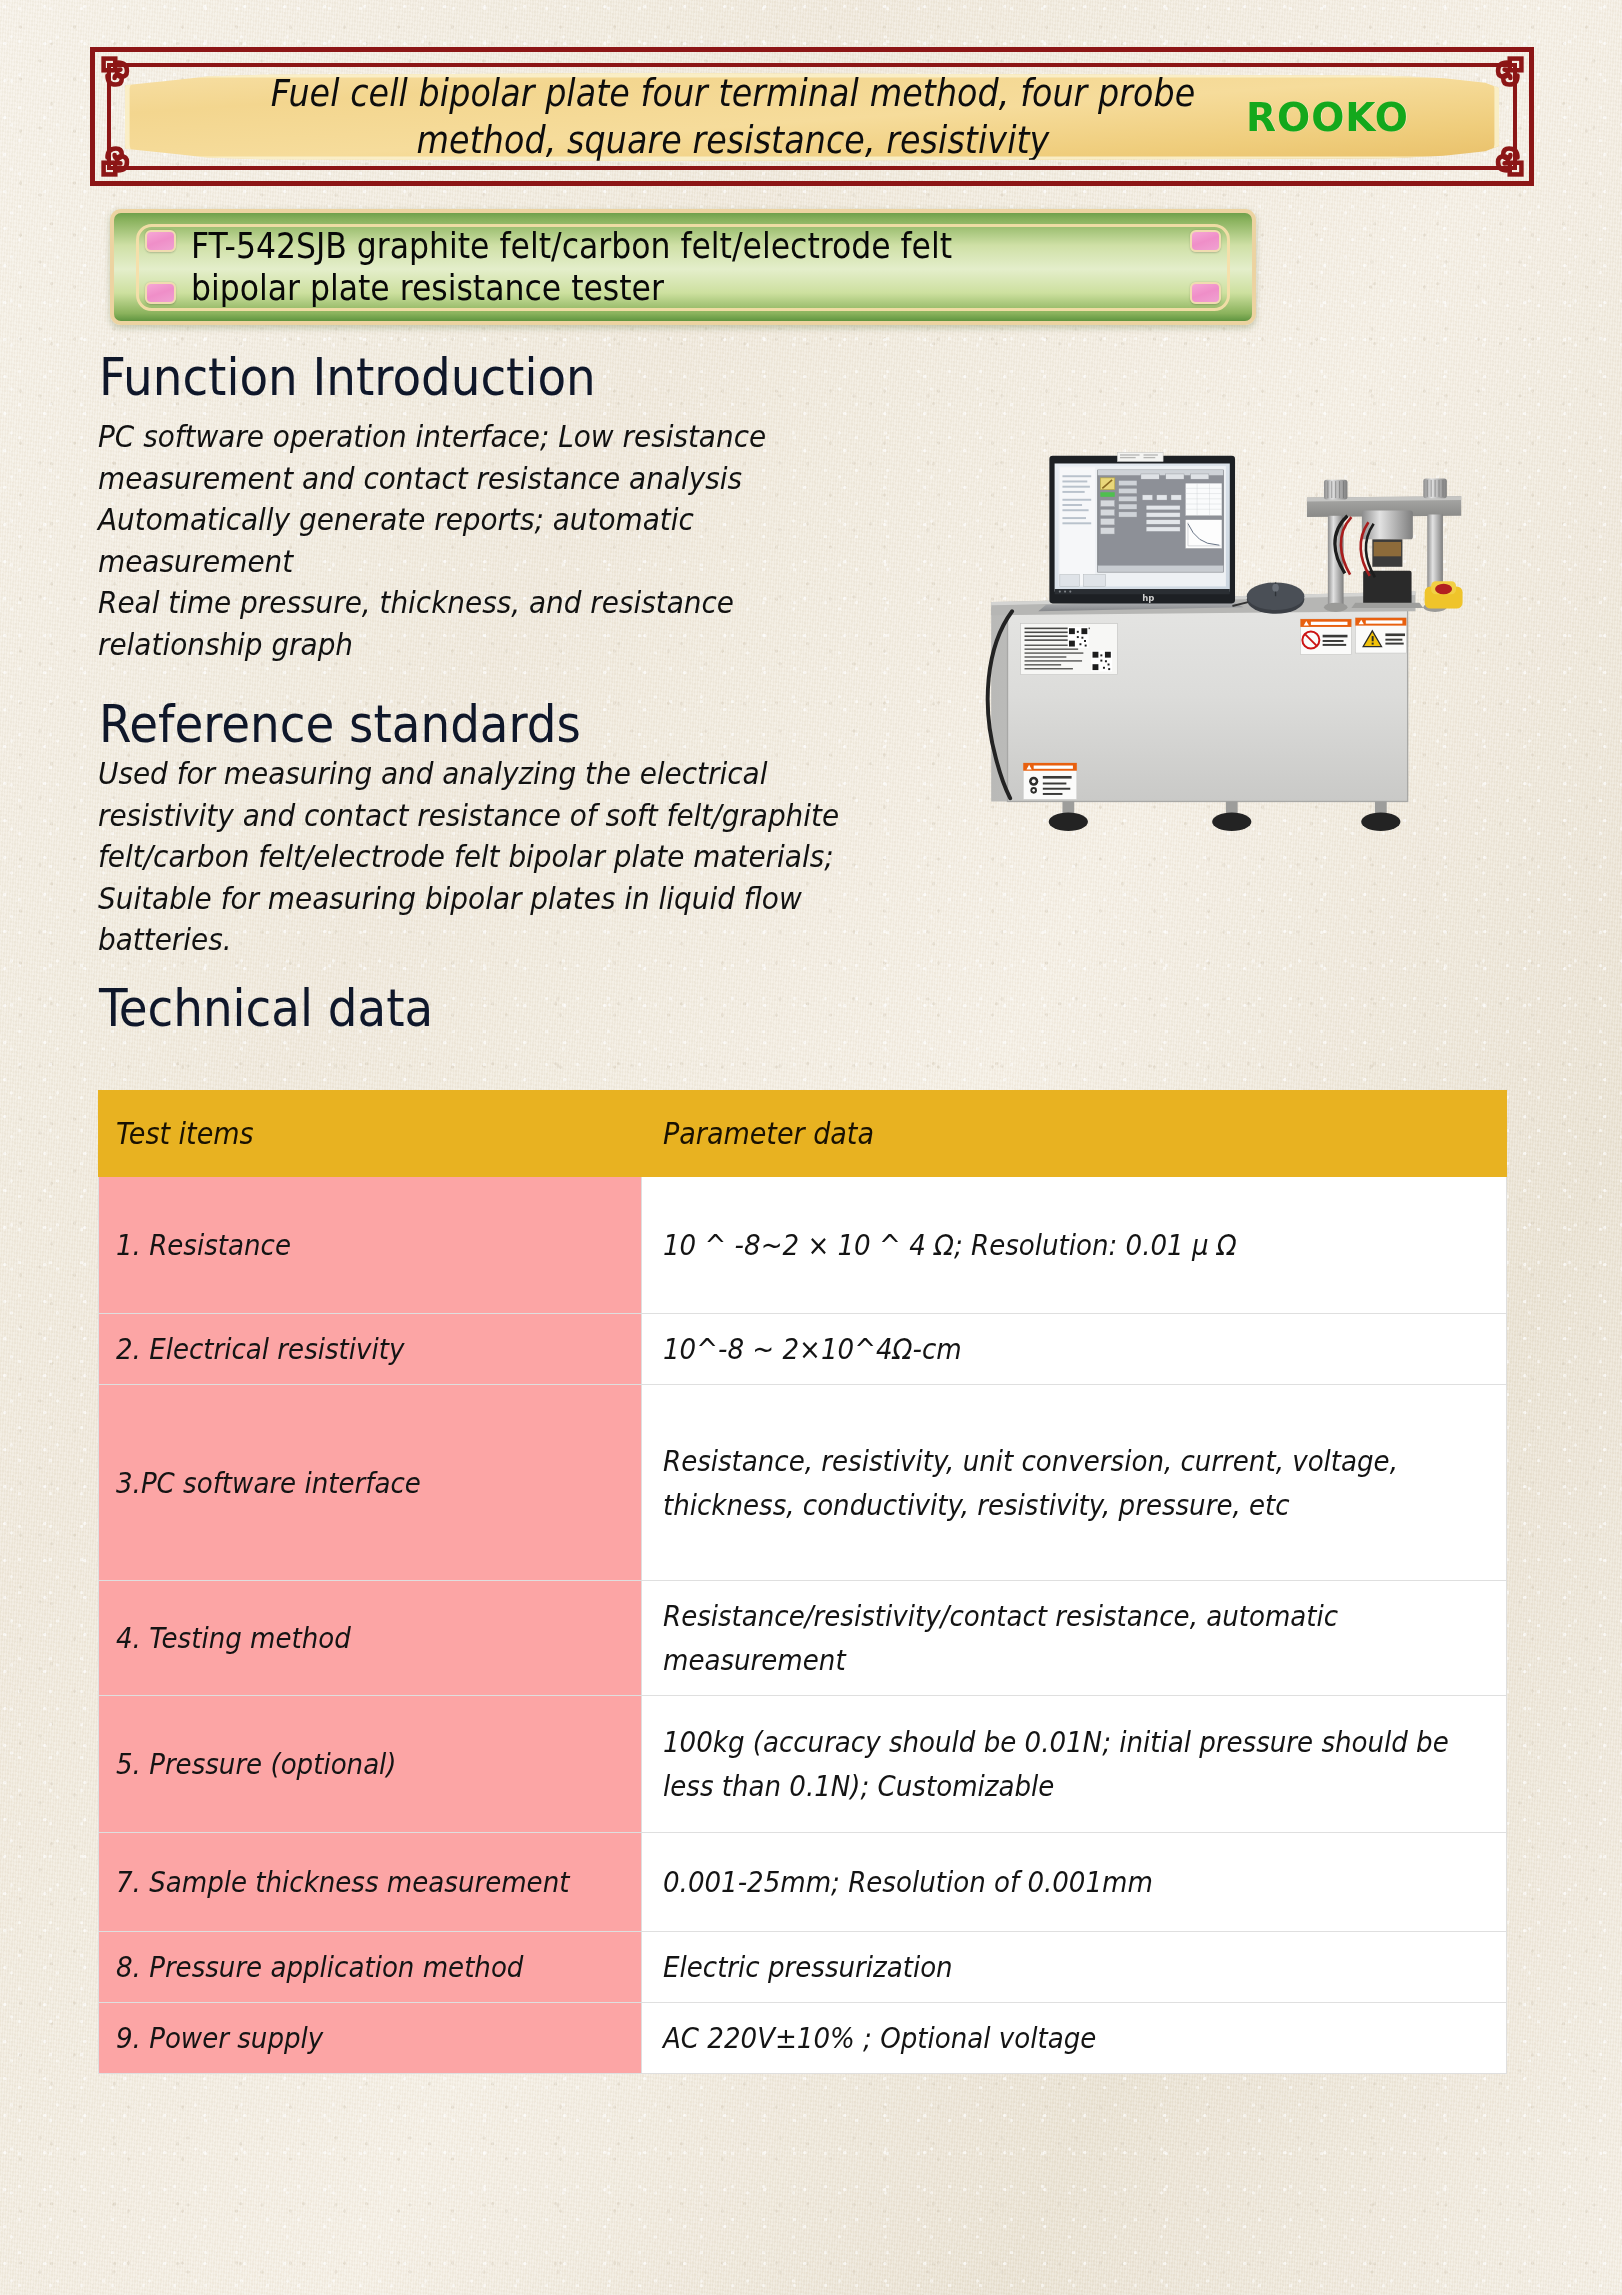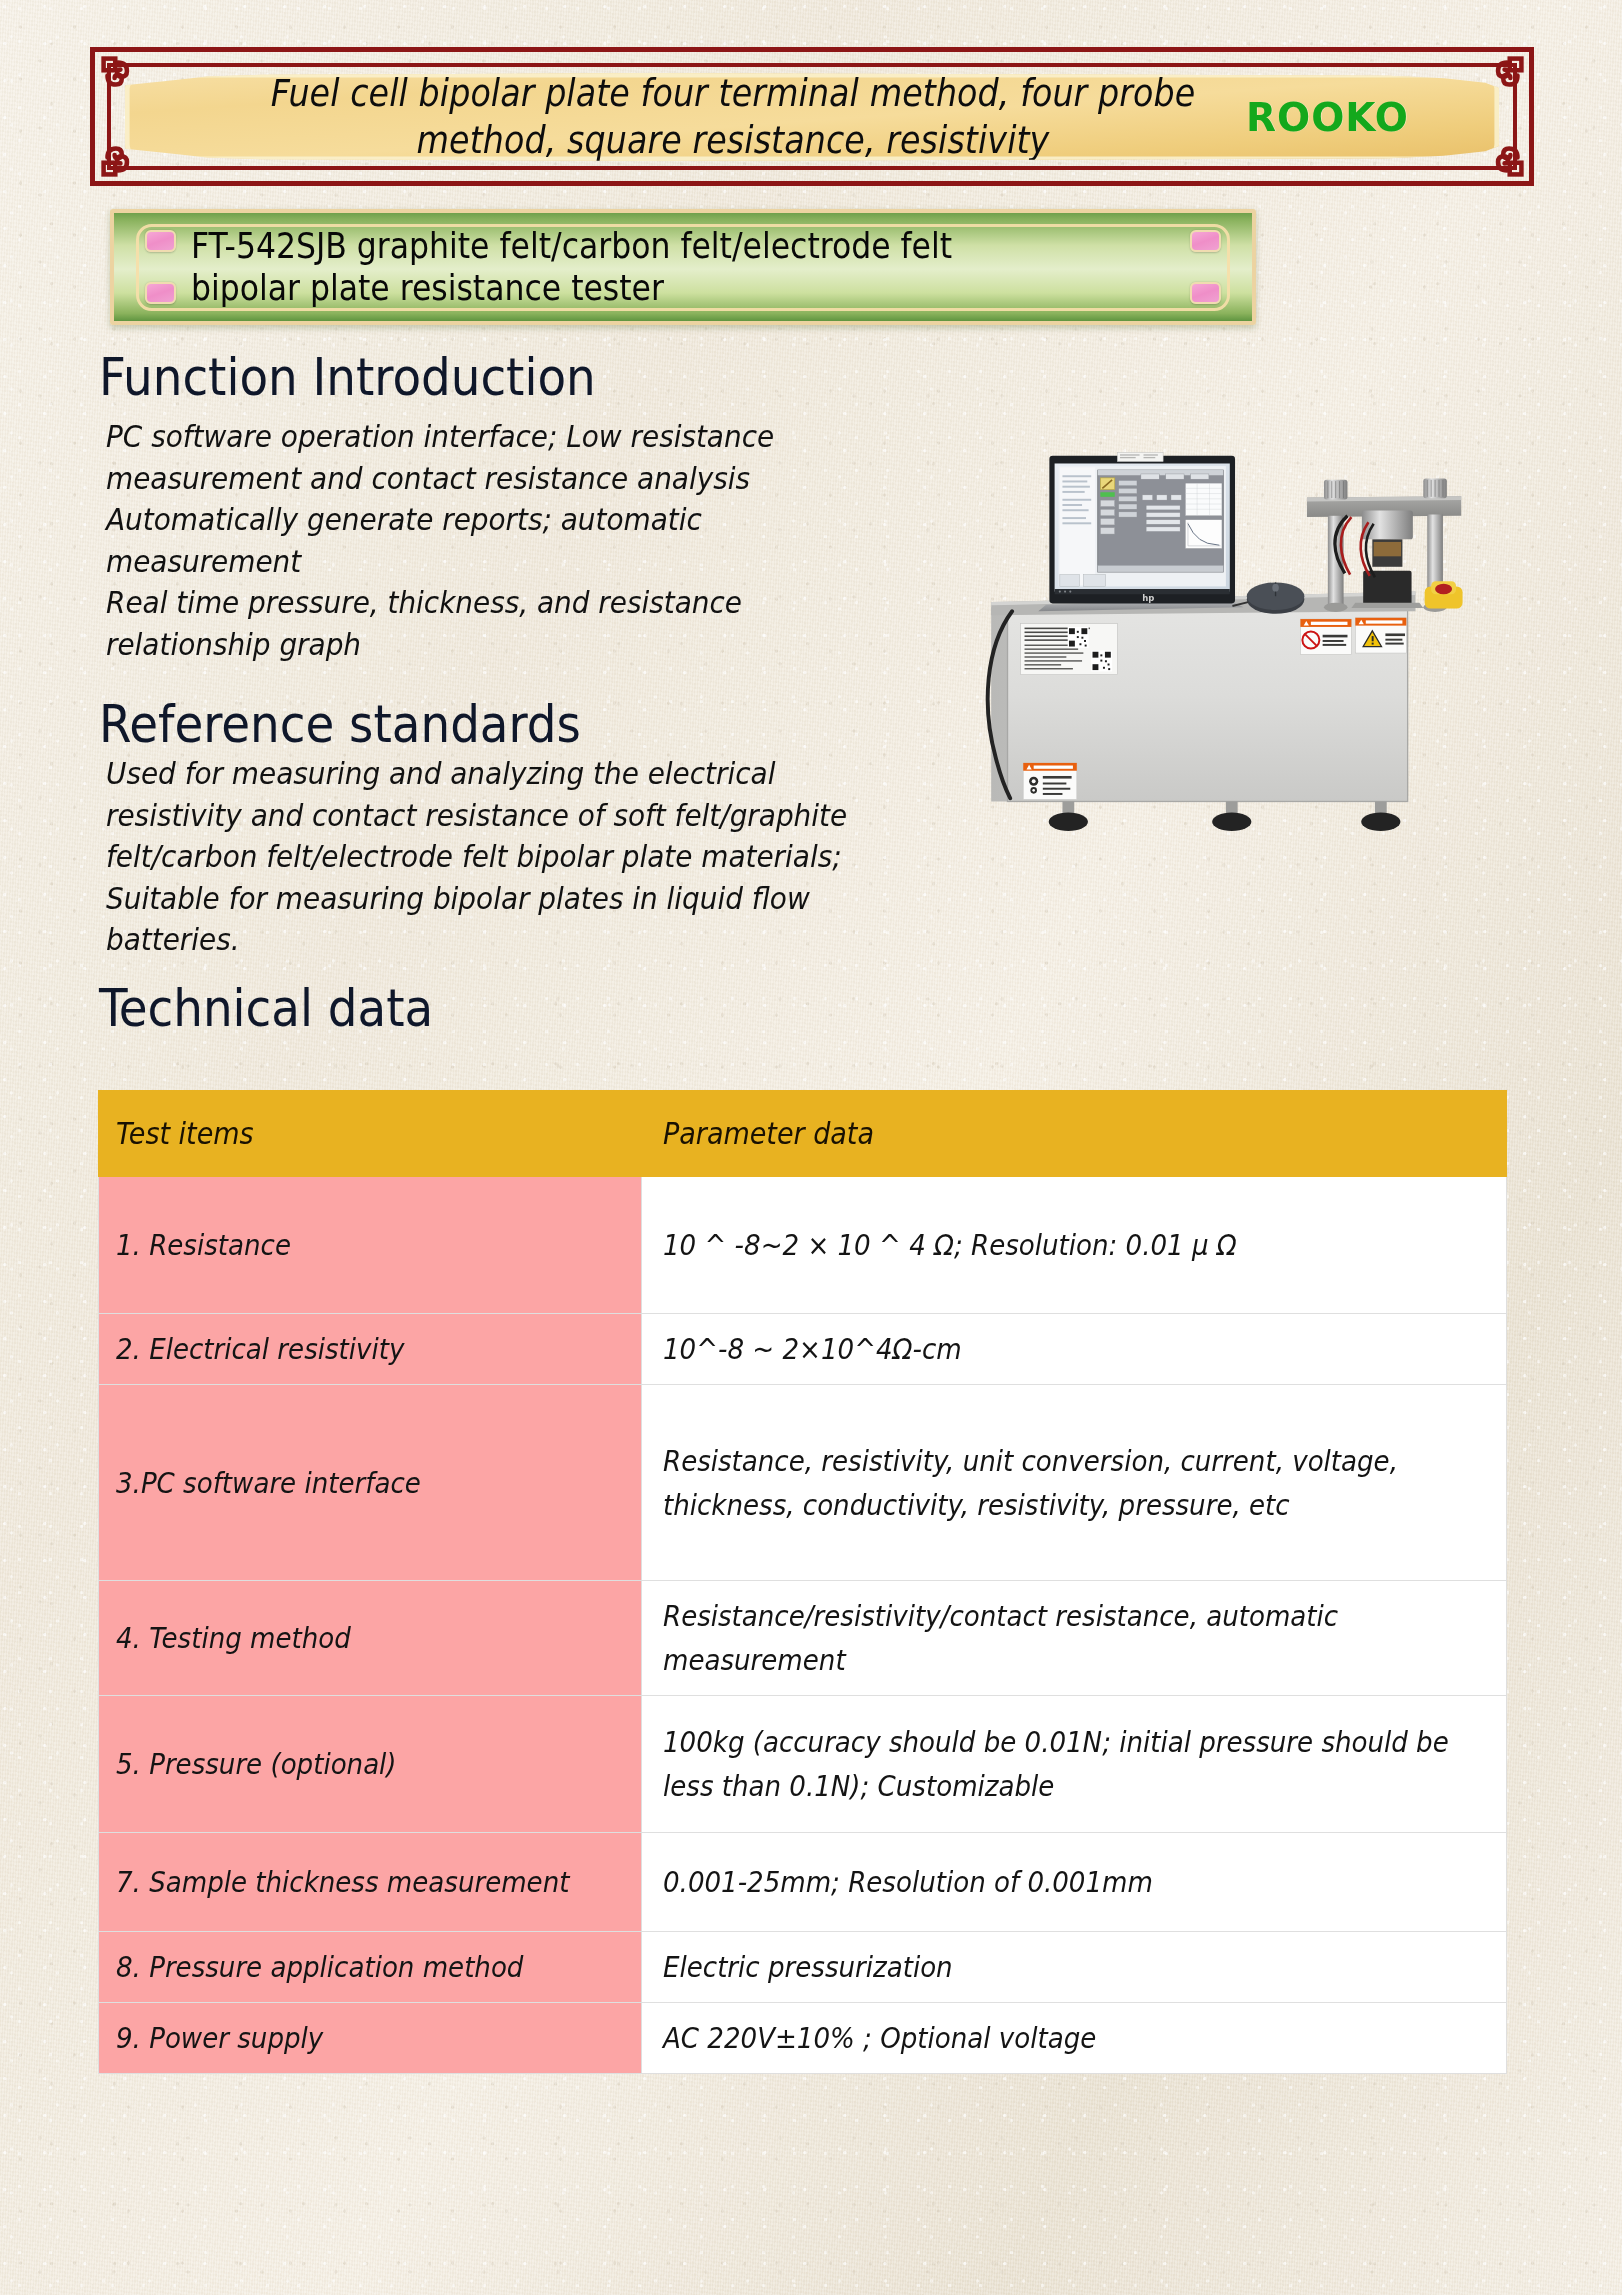--- a/index.html
+++ b/index.html
@@ -100,21 +100,21 @@
     color: #14a81c;
     letter-spacing: 1px;
     text-shadow: 0.7px 0.7px 0 rgba(255,255,255,.45);
   }
 
   
   .plaque {
     position: absolute;
     left: 110px; top: 209px;
     width: 1146px; height: 116px;
-    border-radius: 3px;
+    border-radius: 11px;
     background: linear-gradient(180deg, #6fa04c 0%, #8bb35f 7%, #cfe0a6 30%, #e4eecb 52%, #cde09f 74%, #8ab25c 93%, #5f9540 100%);
     box-shadow: 0 2.6px 5.9px rgba(90,110,50,.30);
     border: 4.6px solid #ecd3a1;
     overflow: hidden;
   }
   .plaque-inner-line {
     position: absolute;
     left: 22px; right: 22px; top: 10.5px; bottom: 10.5px;
     border: 3.3px solid rgba(246,222,169,.92);
     border-radius: 15.7px;
@@ -158,21 +158,20 @@
   
   .body-text {
     position: absolute;
     left: 98px;
     width: 785px;
     font-family: "DejaVu Sans Condensed", "Liberation Sans Narrow", "Liberation Sans", sans-serif;
     font-style: italic;
     font-size: 31px;
     line-height: 1.34;
     color: #111;
-    margin-left: 8px;
   }
   #p-function  { top: 416px; }
   #p-reference { top: 753px; }
 
   
   .photo {
     position: absolute;
     left: 950px; top: 411px;
     width: 523px; height: 458px;
   }

